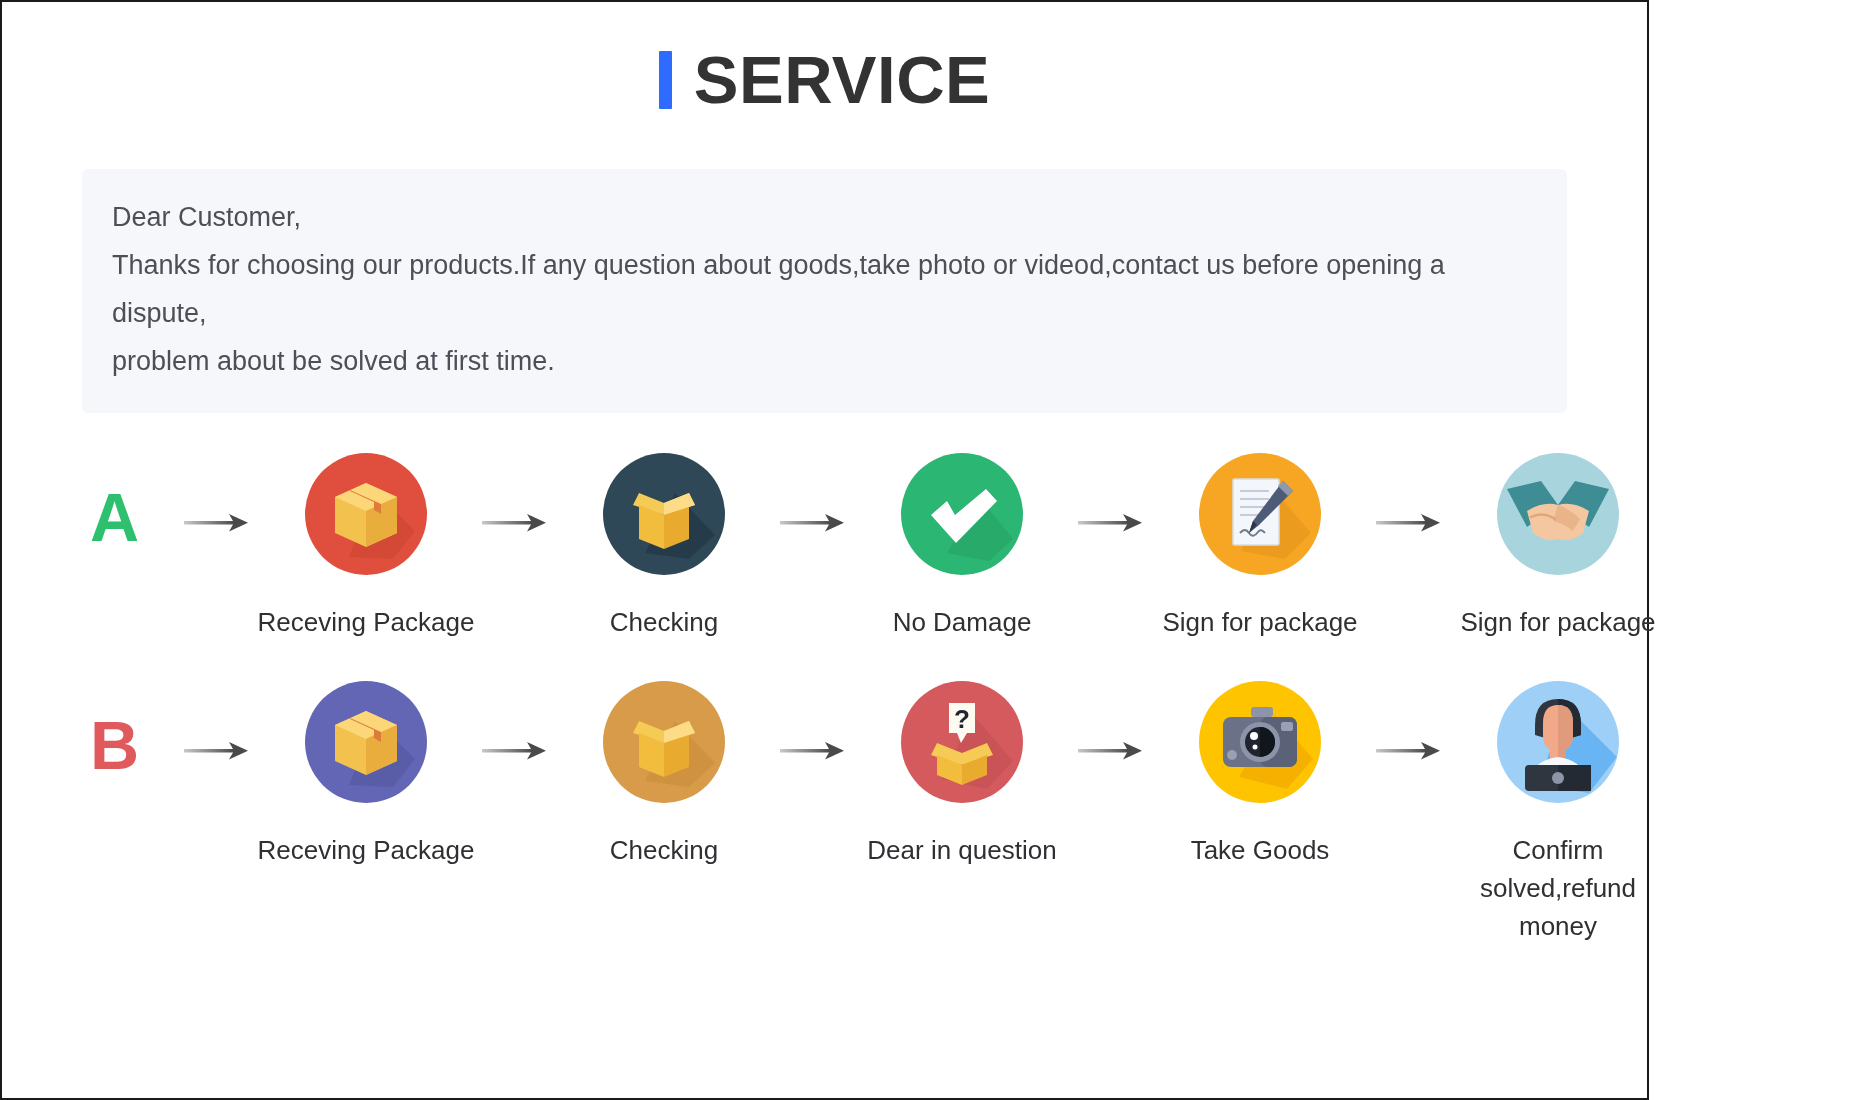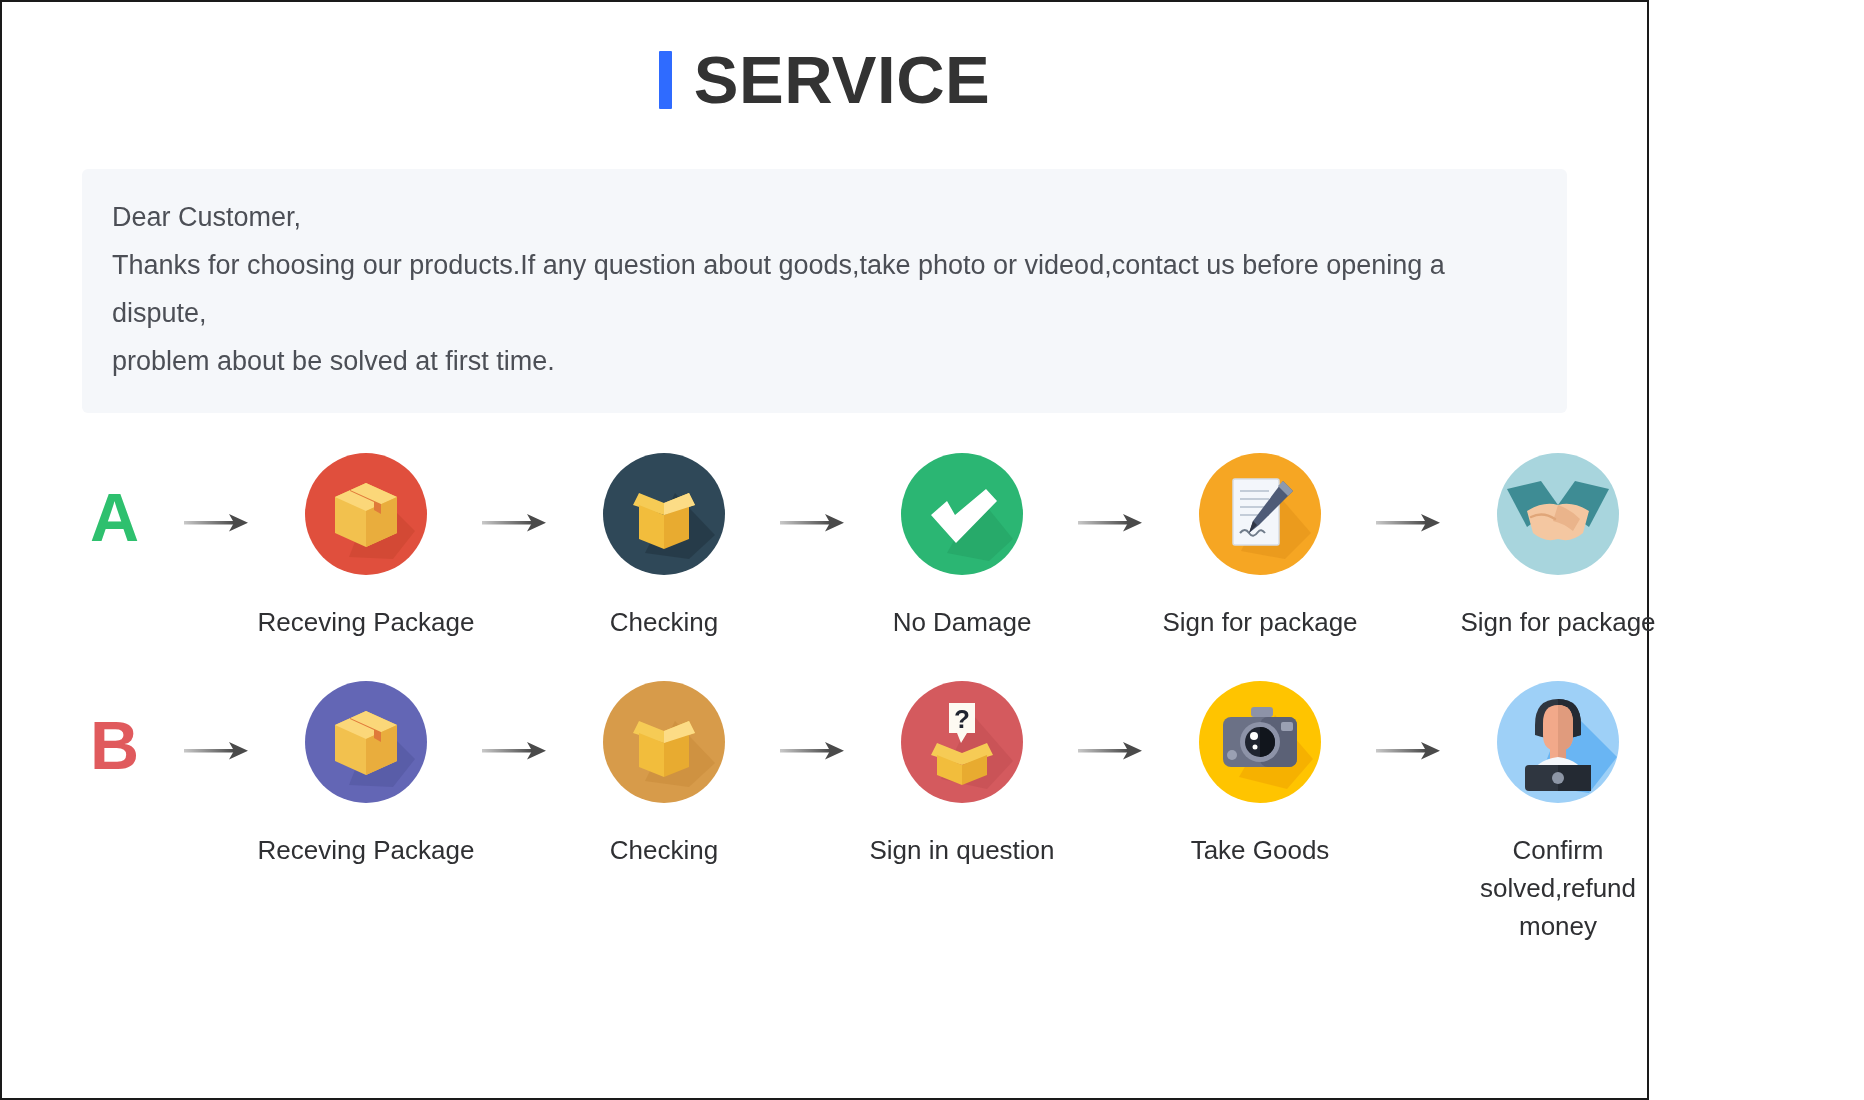--- a/index.html
+++ b/index.html
@@ -311,21 +311,21 @@
         <div class="disc" style="background:#d45a5e;">
           <svg width="122" height="122" viewBox="0 0 122 122">
             <path d="M72 34 L112 80 L86 108 L40 98 Z" fill="#c14e52" opacity="0.55"></path>
             <path d="M48 22 h26 v30 h-8 l-6 10 l-4 -10 h-8 Z" fill="#fdfaf2"></path>
             <text x="61" y="47" font-family="'Liberation Sans', sans-serif" font-size="26" font-weight="bold" fill="#1f2430" text-anchor="middle">?</text>
             <path d="M61 72 L86 62 L92 74 L61 84 L30 74 L36 62 Z" fill="#f6cb55"></path>
             <path d="M36 74 L61 84 L61 104 L36 94 Z" fill="#f2bd3c"></path>
             <path d="M61 84 L86 74 L86 94 L61 104 Z" fill="#e8ab30"></path>
           </svg>
         </div>
-        <div class="caption">Sign in question</div>
+        <div class="caption">Dear in question</div>
       </div>
 
       <div class="arrow">
         <svg width="66" height="26" viewBox="0 0 66 26">
           <rect x="0" y="11" width="50" height="3.5" fill="url(#ag1)"></rect>
           <path d="M45 4 L64 12.8 L45 21.6 L50 12.8 Z" fill="#4a4a4a"></path>
         </svg>
       </div>
 
       <div class="step">

